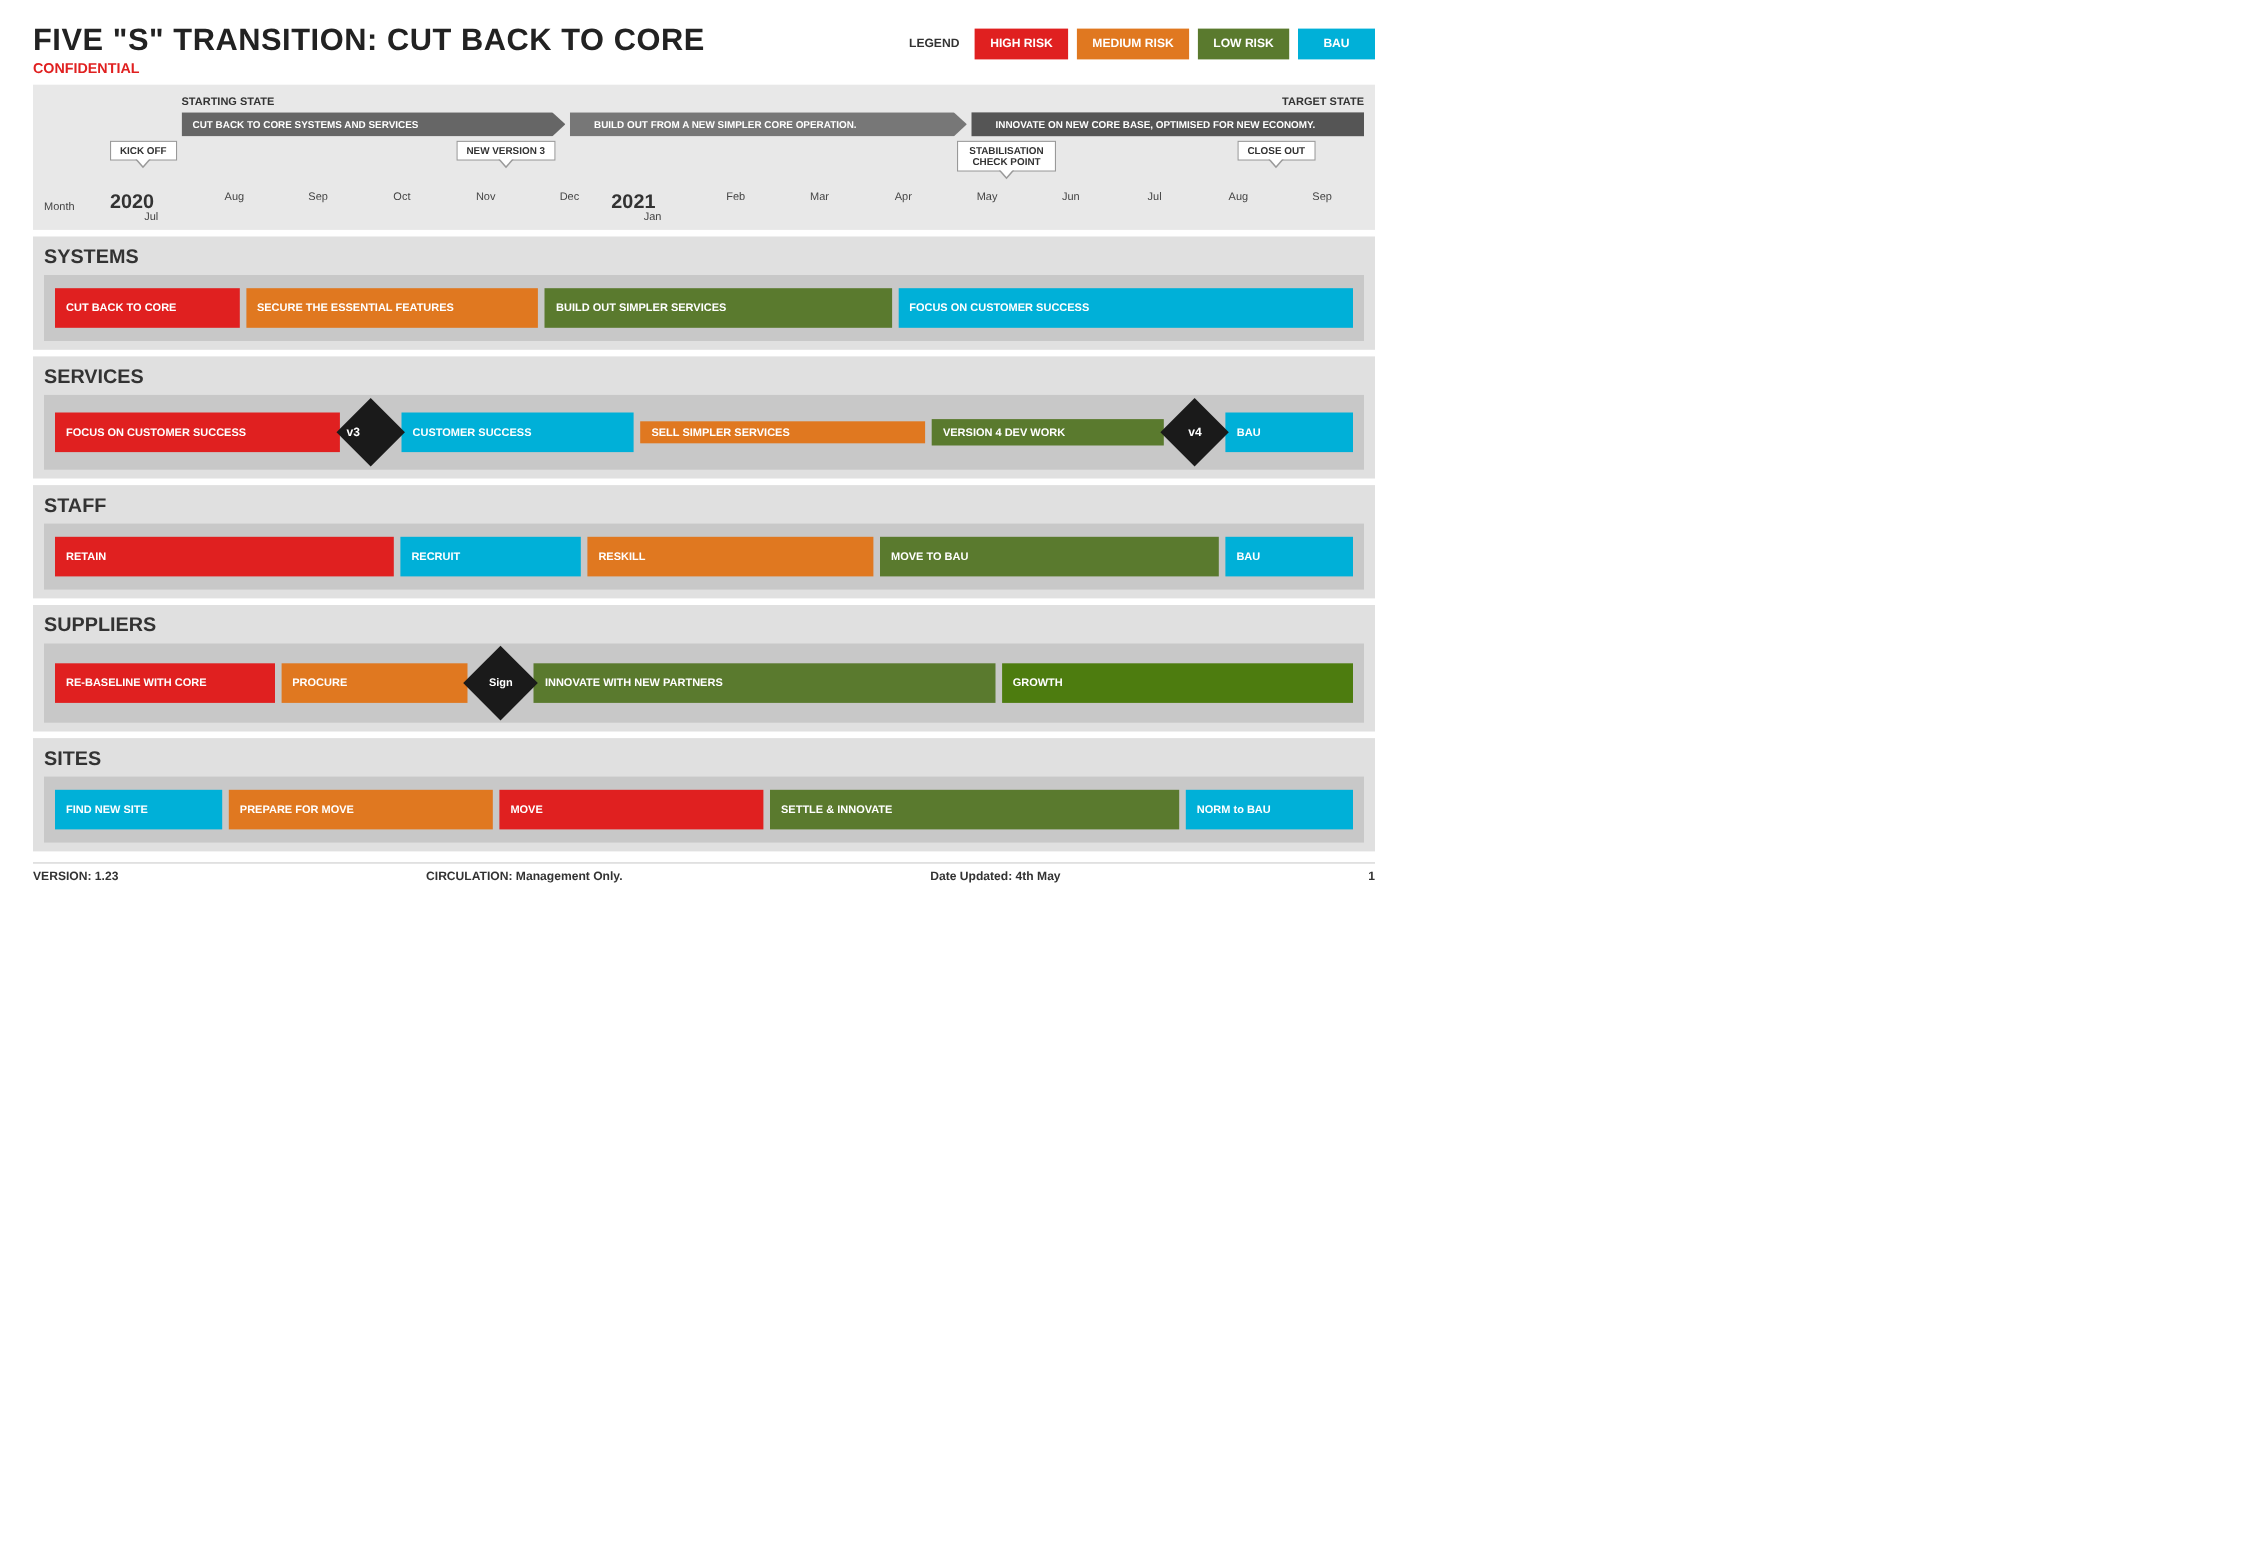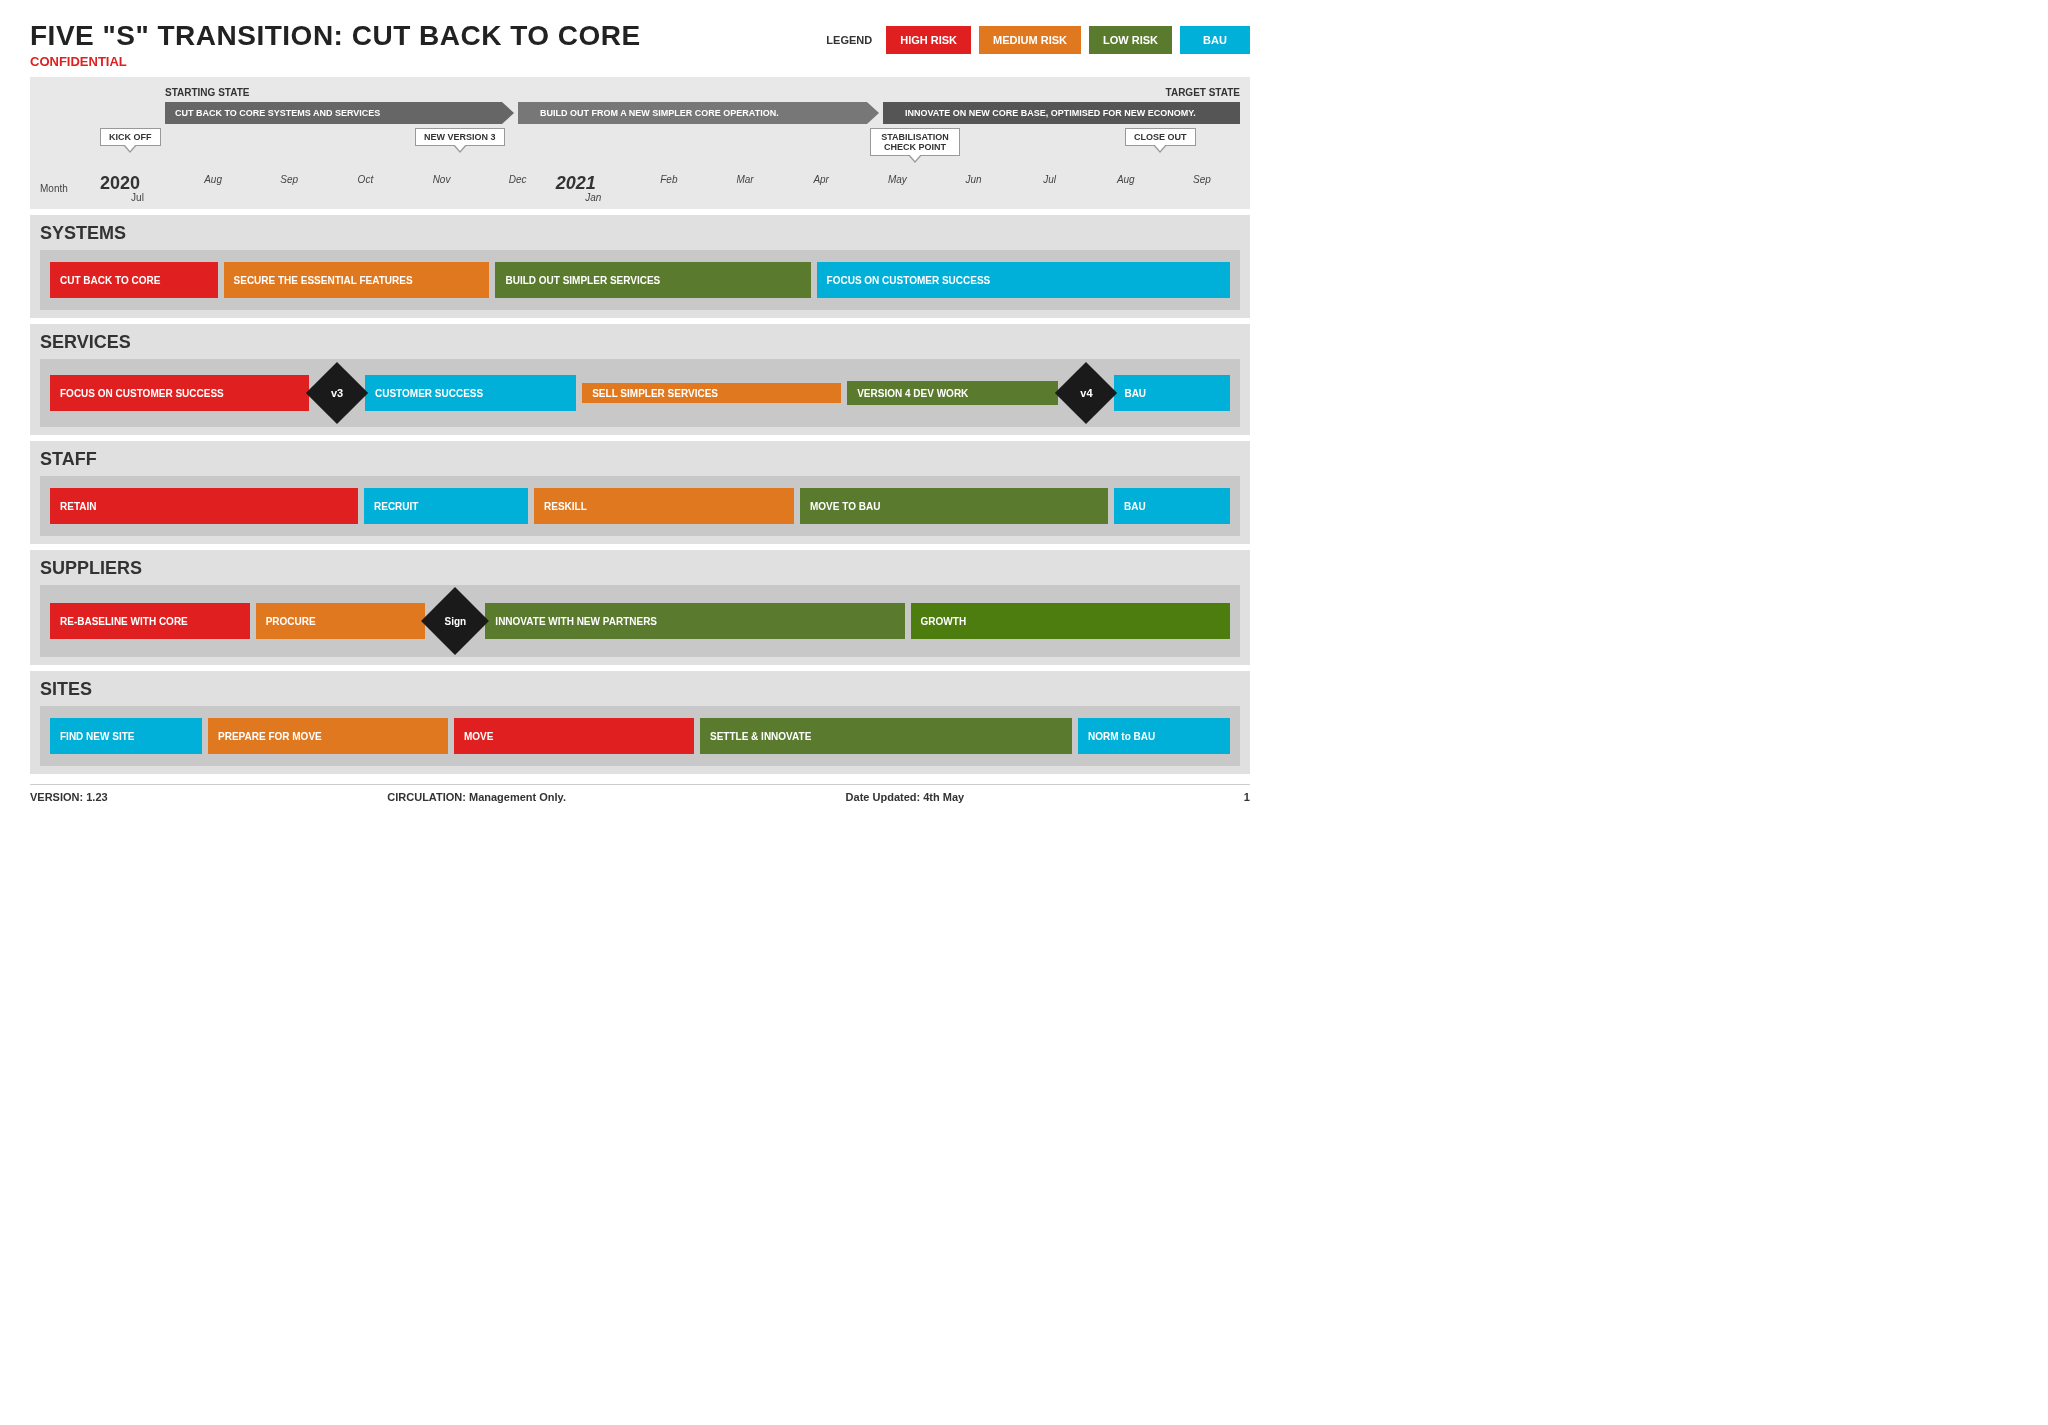--- a/index.html
+++ b/index.html
@@ -176,21 +176,21 @@
     </div>
 
     <div style="display:flex; align-items:center; padding:2px 10px 0 10px;">
       <span style="font-size:10px;color:#444;width:60px;flex-shrink:0;">Month</span>
 
       <div style="display:flex;align-items:flex-end;flex:1;">
         <div style="display:flex;flex-direction:column;align-items:flex-start;margin-right:0;width:75px;">
           <span style="font-size:18px;font-weight:bold;color:#333;line-height:1;">2020</span>
           <span style="font-size:10px;color:#444;width:75px;text-align:center;">Jul</span>
         </div>
-        <div style="display:flex;flex:1;font-style:italic;">
+        <div style="display:flex;flex:1;">
           <span style="font-size:10px;color:#444;flex:1;text-align:center;">Aug</span>
           <span style="font-size:10px;color:#444;flex:1;text-align:center;">Sep</span>
           <span style="font-size:10px;color:#444;flex:1;text-align:center;">Oct</span>
           <span style="font-size:10px;color:#444;flex:1;text-align:center;">Nov</span>
           <span style="font-size:10px;color:#444;flex:1;text-align:center;">Dec</span>
           <div style="width:75px;flex-shrink:0;display:flex;flex-direction:column;align-items:flex-start;">
             <span style="font-size:18px;font-weight:bold;color:#333;line-height:1;">2021</span>
             <span style="font-size:10px;color:#444;width:75px;text-align:center;">Jan</span>
           </div>
           <span style="font-size:10px;color:#444;flex:1;text-align:center;">Feb</span>
@@ -215,21 +215,21 @@
       <div style="display:flex;align-items:center;background:#5a7a2e;height:36px;padding:0 10px;font-weight:bold;font-size:10px;color:#fff;white-space:nowrap;flex:3;">BUILD OUT SIMPLER SERVICES</div>
       <div style="display:flex;align-items:center;background:#00b0d8;height:36px;padding:0 10px;font-weight:bold;font-size:10px;color:#fff;white-space:nowrap;flex:4;">FOCUS ON CUSTOMER SUCCESS</div>
     </div>
   </div>
 
   <div class="section">
     <div class="section-title">SERVICES</div>
     <div class="section-row">
       <div style="display:flex;align-items:center;background:#e02020;height:36px;padding:0 10px;font-weight:bold;font-size:10px;color:#fff;white-space:nowrap;flex:2.5;">FOCUS ON CUSTOMER SUCCESS</div>
 
-      <div style="position:relative;width:44px;height:44px;flex-shrink:0;display:flex;align-items:center;justify-content:center;">
+      <div style="position:relative;width:44px;height:44px;flex-shrink:0;display:flex;align-items:center;justify-content:flex-start;">
         <div style="width:44px;height:44px;background:#1a1a1a;transform:rotate(45deg);position:absolute;"></div>
         <span style="color:#fff;font-weight:bold;font-size:11px;position:relative;z-index:1;">v3</span>
       </div>
       <div style="display:flex;align-items:center;background:#00b0d8;height:36px;padding:0 10px;font-weight:bold;font-size:10px;color:#fff;white-space:nowrap;flex:2;">CUSTOMER SUCCESS</div>
       <div style="display:flex;align-items:center;background:#e07820;height:20px;padding:0 10px;font-weight:bold;font-size:10px;color:#fff;white-space:nowrap;flex:2.5;">SELL SIMPLER SERVICES</div>
       <div style="display:flex;align-items:center;background:#5a7a2e;height:24px;padding:0 10px;font-weight:bold;font-size:10px;color:#fff;white-space:nowrap;flex:2;">VERSION 4 DEV WORK</div>
 
       <div style="position:relative;width:44px;height:44px;flex-shrink:0;display:flex;align-items:center;justify-content:center;">
         <div style="width:44px;height:44px;background:#1a1a1a;transform:rotate(45deg);position:absolute;"></div>
         <span style="color:#fff;font-weight:bold;font-size:11px;position:relative;z-index:1;">v4</span>

